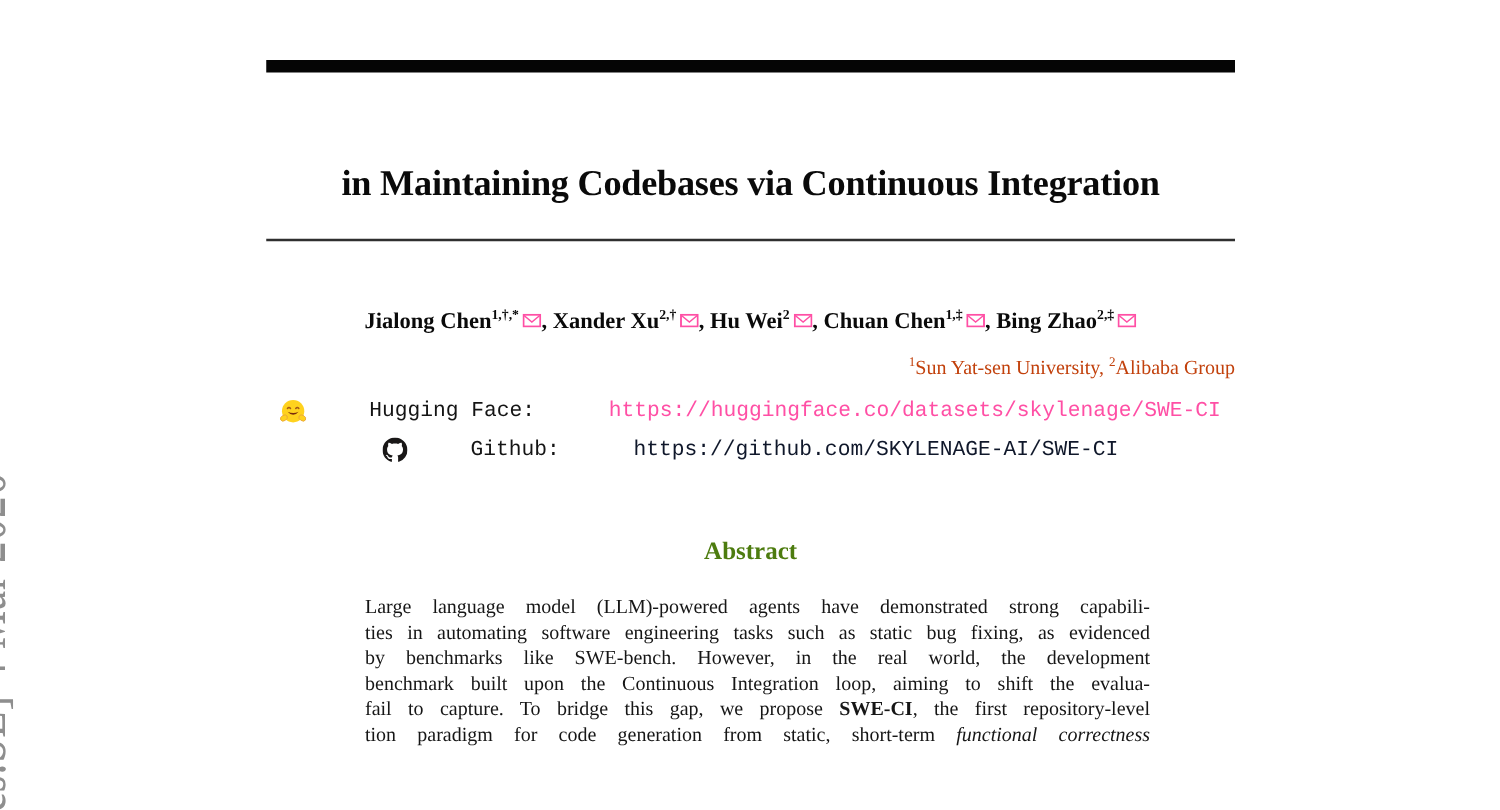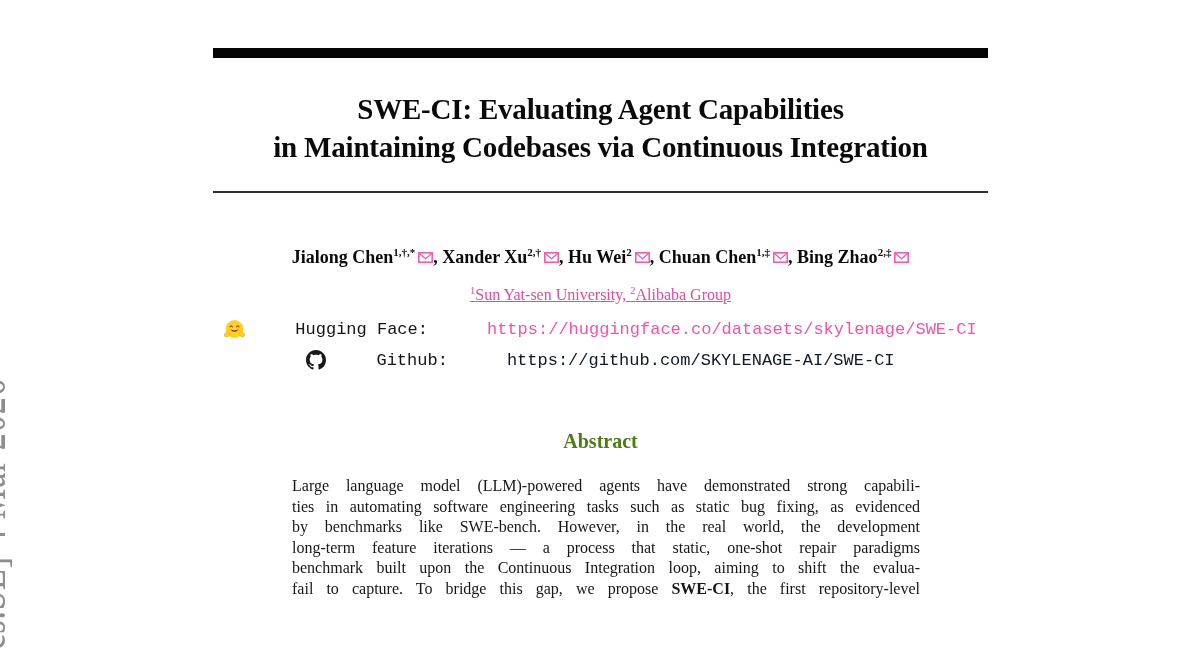--- a/index.html
+++ b/index.html
@@ -40,21 +40,21 @@
   .authors {
     position: absolute; top: 246px; left: 0; width: 775px;
     text-align: center; font-size: 18px; font-weight: bold;
     white-space: nowrap; color: #0a0a0a;
   }
   .authors sup { font-size: 11px; font-weight: bold; }
   .authors .env { margin-left: 3px; position: relative; top: 0px; }
 
   .affils {
     position: absolute; top: 285px; left: 0; width: 775px;
-    text-align: center; font-size: 16px; color: #ec4899; text-decoration: underline;
+    text-align: right; font-size: 16px; color: #c2410c;
   }
   .affils sup { font-size: 10.5px; }
 
   .link-row {
     position: absolute; left: 0; width: 775px;
     display: flex; align-items: center; justify-content: center;
     font-family: "Liberation Mono", monospace;
     font-size: 17px; color: #141414; white-space: nowrap; gap: 47px;
   }
   .link-row.hf { top: 319px; }
@@ -82,21 +82,21 @@
 <body>
 
 <div class="page">
 
   <div class="arxiv-strip" style="color: rgb(142, 142, 142);">[cs.SE] 4 Mar 2026</div>
 
   <div class="content">
 
     <div class="top-rule"></div>
 
-    <h1 class="paper-title"><span>SWE-CI: Evaluating Agent Capabilities</span><br><span>in Maintaining Codebases via Continuous Integration</span></h1>
+    <h1 class="paper-title"><br><span>in Maintaining Codebases via Continuous Integration</span></h1>
 
     <div class="thin-rule"></div>
 
     <div class="authors" id="authors"><span><span>Jialong Chen</span><sup>1,†,*</sup><svg class="env" width="15" height="11" viewBox="0 0 15 11">
             <rect x="0.8" y="0.8" width="13.4" height="9.4" fill="none" stroke="#ff4fa5" stroke-width="1.5"></rect>
             <path d="M1.2 1.4 L7.5 6.6 L13.8 1.4" fill="none" stroke="#ff4fa5" stroke-width="1.2"></path>
           </svg></span><span>, </span><span><span>Xander Xu</span><sup>2,†</sup><svg class="env" width="15" height="11" viewBox="0 0 15 11">
             <rect x="0.8" y="0.8" width="13.4" height="9.4" fill="none" stroke="#ff4fa5" stroke-width="1.5"></rect>
             <path d="M1.2 1.4 L7.5 6.6 L13.8 1.4" fill="none" stroke="#ff4fa5" stroke-width="1.2"></path>
           </svg></span><span>, </span><span><span>Hu Wei</span><sup>2</sup><svg class="env" width="15" height="11" viewBox="0 0 15 11">
@@ -136,19 +136,19 @@
       <span>Github:</span>
       <a href="#" style="color: #0f172a;">https://github.com/SKYLENAGE-AI/SWE-CI</a>
     </div>
 
     <h2 class="abstract-heading">Abstract</h2>
 
     <div class="abstract-body" id="abstract-lines">
         <div class="abs-line"><span>Large language model (LLM)-powered agents have demonstrated strong capabili-</span></div>
         <div class="abs-line"><span>ties in automating software engineering tasks such as static bug fixing, as evidenced</span></div>
         <div class="abs-line"><span>by benchmarks like SWE-bench. However, in the real world, the development</span></div>
-        <div class="abs-line"><span>long-term feature iterations — a process that static, one-shot repair paradigms</span></div>
         <div class="abs-line"><span>benchmark built upon the Continuous Integration loop, aiming to shift the evalua-</span></div>
         <div class="abs-line"><span>fail to capture. To bridge this gap, we propose </span><span class="b">SWE-CI</span><span>, the first repository-level</span></div>
+        <div class="abs-line"><span>tion paradigm for code generation from static, short-term </span><span class="i">functional correctness</span></div>
       </div>
 
   </div>
 </div>
 
 </body></html>

